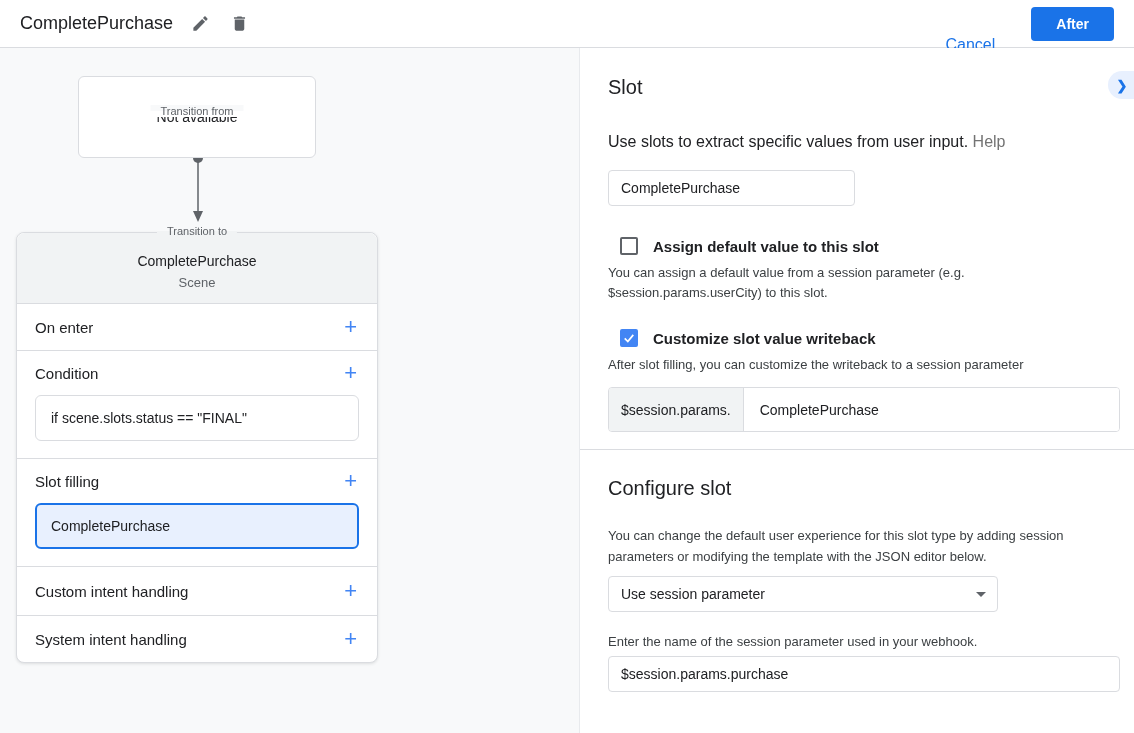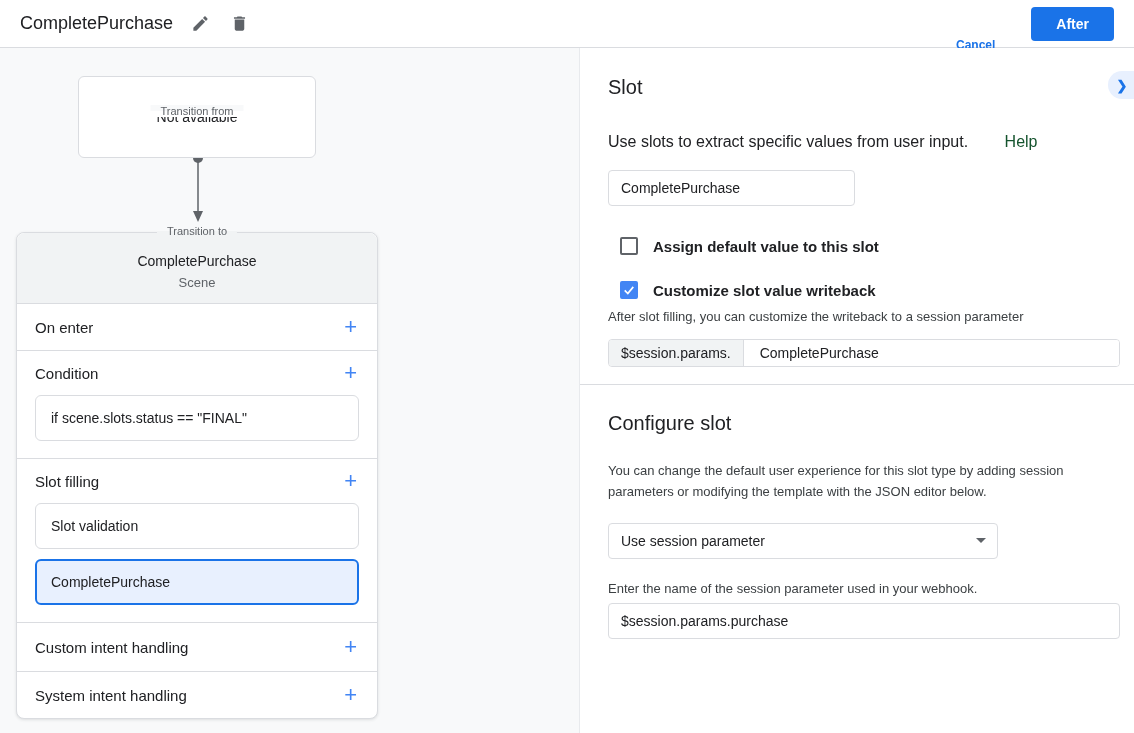--- a/index.html
+++ b/index.html
@@ -16,21 +16,21 @@
     padding:0 20px; border-bottom:1px solid #dadce0; background:#fff;
   }
   .header-title { font-size:18px; color:#202124; }
   .icon-btn {
     background:none; border:none; cursor:pointer; color:#5f6368;
     margin-left:16px; display:flex; align-items:center; padding:2px;
   }
   .icon-btn svg { fill:#5f6368; }
   .header-spacer { flex:1; }
   .cancel-btn {
-    background:none; border:none; color:#1a73e8; font-size:12px; font-weight:bold;
+    background:none; border:none; color:#1a73e8; font-size:16px; font-weight:normal;
     font-family:inherit; cursor:pointer; margin-right:32px; padding:8px 4px;margin-top:43px;
   }
   .save-btn {
     background:#1a73e8; color:#fff; border:none; border-radius:4px;
     font-size:14px; font-weight:bold; font-family:inherit; cursor:pointer;
     padding:9px 25px;
   }
 
   
   .main { flex:1; display:flex; min-height:0; }
@@ -93,21 +93,21 @@
 
   
   .panel-title { margin-top:28px; font-size:20px; font-weight:normal; color:#202124; }
   .chevron-pill {
     position:absolute; top:23px; right:-8px; width:34px; height:28px;
     border-radius:14px 0 0 14px; background:#e8f0fe; border:none; cursor:pointer;
     display:flex; align-items:center; justify-content:center; padding-right:6px;
     color:#1a73e8; font-size:13px; font-weight:bold;
   }
   .intro { margin-top:33px; font-size:16px; line-height:20px; color:#202124; }
-  .help-link { color:#14532d; cursor:pointer;margin-left:32px; }
+  .help-link { color:#737373; cursor:pointer; }
 
   .inputs-row { margin-top:18px; display:flex; gap:17px; }
   .text-input {
     height:36px; border:1px solid #dadce0; border-radius:4px; padding:0 12px;
     font-size:14px; font-family:inherit; color:#202124; background:#fff; outline:none;
   }
   .slot-name-input { width:247px; }
   .select-box {
     height:36px; border:1px solid #dadce0; border-radius:4px; background:#fff;
     display:flex; align-items:center; justify-content:space-between;
@@ -127,37 +127,37 @@
   .cb {
     width:18px; height:18px; flex:none; border:2px solid #5f6368; border-radius:2px;
     background:#fff; cursor:pointer; display:flex; align-items:center; justify-content:center;
     padding:0;
   }
   .cb.checked { background:#4285f4; border-color:#4285f4; }
   .cb-label { font-size:15px; font-weight:bold; color:#202124; }
   .desc { margin-top:8px; font-size:13px; color:#3c4043; line-height:1.55; }
 
   .writeback-input {
-    margin-top:12px; display:flex; align-items:stretch; height:28px; width:100%;
+    margin-top:12px; display:flex; align-items:stretch; height:45px; width:100%;
     border:1px solid #dadce0; border-radius:4px; overflow:hidden; background:#fff;
   }
   .wb-prefix {
     background:#f1f3f4; border-right:1px solid #dadce0; display:flex;
     align-items:center; padding:0 12px; font-size:14px; color:#202124; flex:none;
   }
   .wb-value {
     flex:1; border:none; padding:0 16px; font-size:14px; font-family:inherit;
     color:#202124; outline:none;
   }
 
   .panel-divider { border:none; border-top:1px solid #dadce0; margin:17px -14px 0 -28px; }
 
   .configure-title { margin-top:27px; font-size:20px; font-weight:normal; color:#202124; }
   .configure-desc { margin-top:26px; font-size:13px; color:#3c4043; line-height:1.6; max-width:516px; }
-  .method-select { margin-top:20px; width:390px; }
+  .method-select { margin-top:8px; width:390px; }
   .param-label { margin-top:22px; font-size:13px; color:#3c4043; }
   .param-input { margin-top:7px; width:100%; }
 </style>
 </head>
 <body>
 
 <div class="page">
 
   <div class="header">
     <span class="header-title">CompletePurchase</span>
@@ -216,21 +216,20 @@
             <button class="plus-btn">+</button>
           </div>
           <div class="section-item">if scene.slots.status == "FINAL"</div>
         </div>
 
         <div class="card-section">
           <div class="section-row slim">
             <span>Slot filling</span>
             <button class="plus-btn">+</button>
           </div>
-          <div class="section-item stacked">Slot validation</div>
           <div class="section-item selected">CompletePurchase</div>
         </div>
 
         <div class="card-section">
           <div class="section-row" style="height:48px;">
             <span>Custom intent handling</span>
             <button class="plus-btn">+</button>
           </div>
         </div>
 
@@ -257,20 +256,21 @@
       </p>
 
       <div class="inputs-row">
         <input class="text-input slot-name-input" type="text" value="CompletePurchase" style="">
       </div>
 
       <div class="checkbox-row row-assign">
         <button class="cb"></button>
         <span class="cb-label">Assign default value to this slot</span>
       </div>
+      <p class="desc">You can assign a default value from a session parameter (e.g. $session.params.userCity) to this slot.</p>
 
       <div class="checkbox-row row-writeback">
         <button class="cb checked">
           <span style="display:flex;">
             <svg width="14" height="14" viewBox="0 0 18 18">
                 <polyline points="3.5,9.5 7.5,13.5 14.5,5" fill="none" stroke="#fff" stroke-width="2.2"></polyline>
               </svg>
           </span>
         </button>
         <span class="cb-label">Customize slot value writeback</span>

